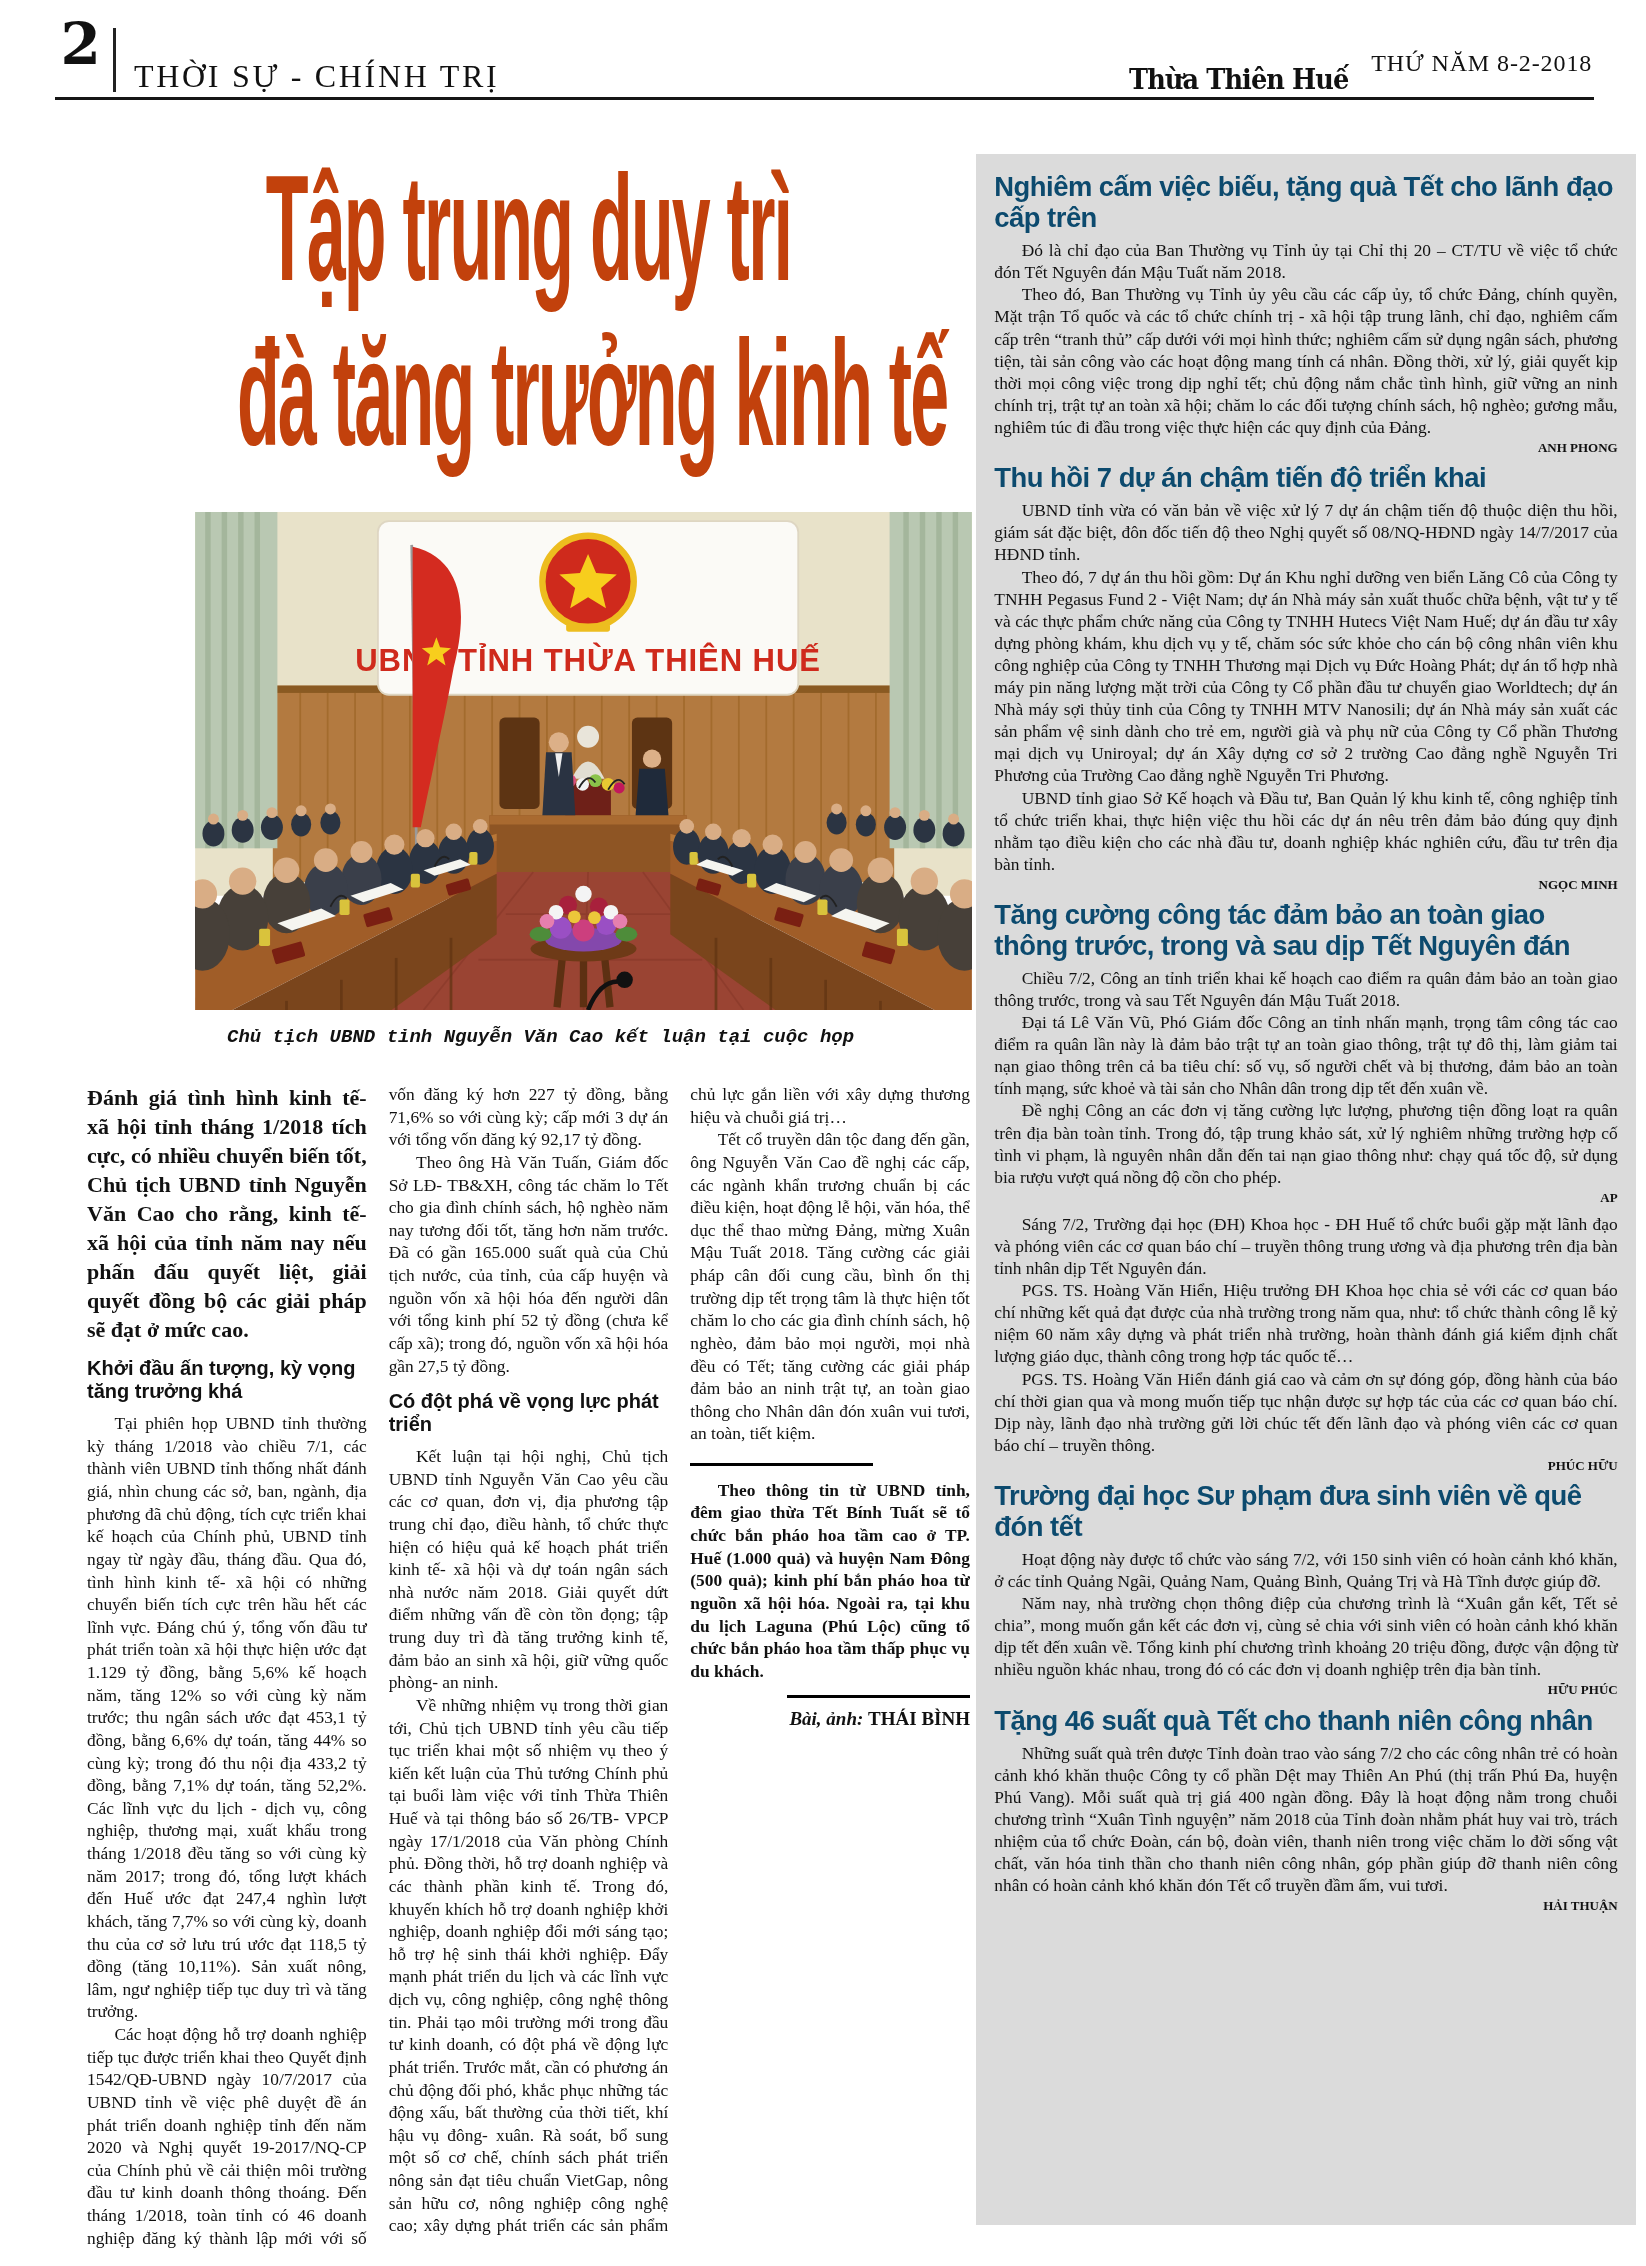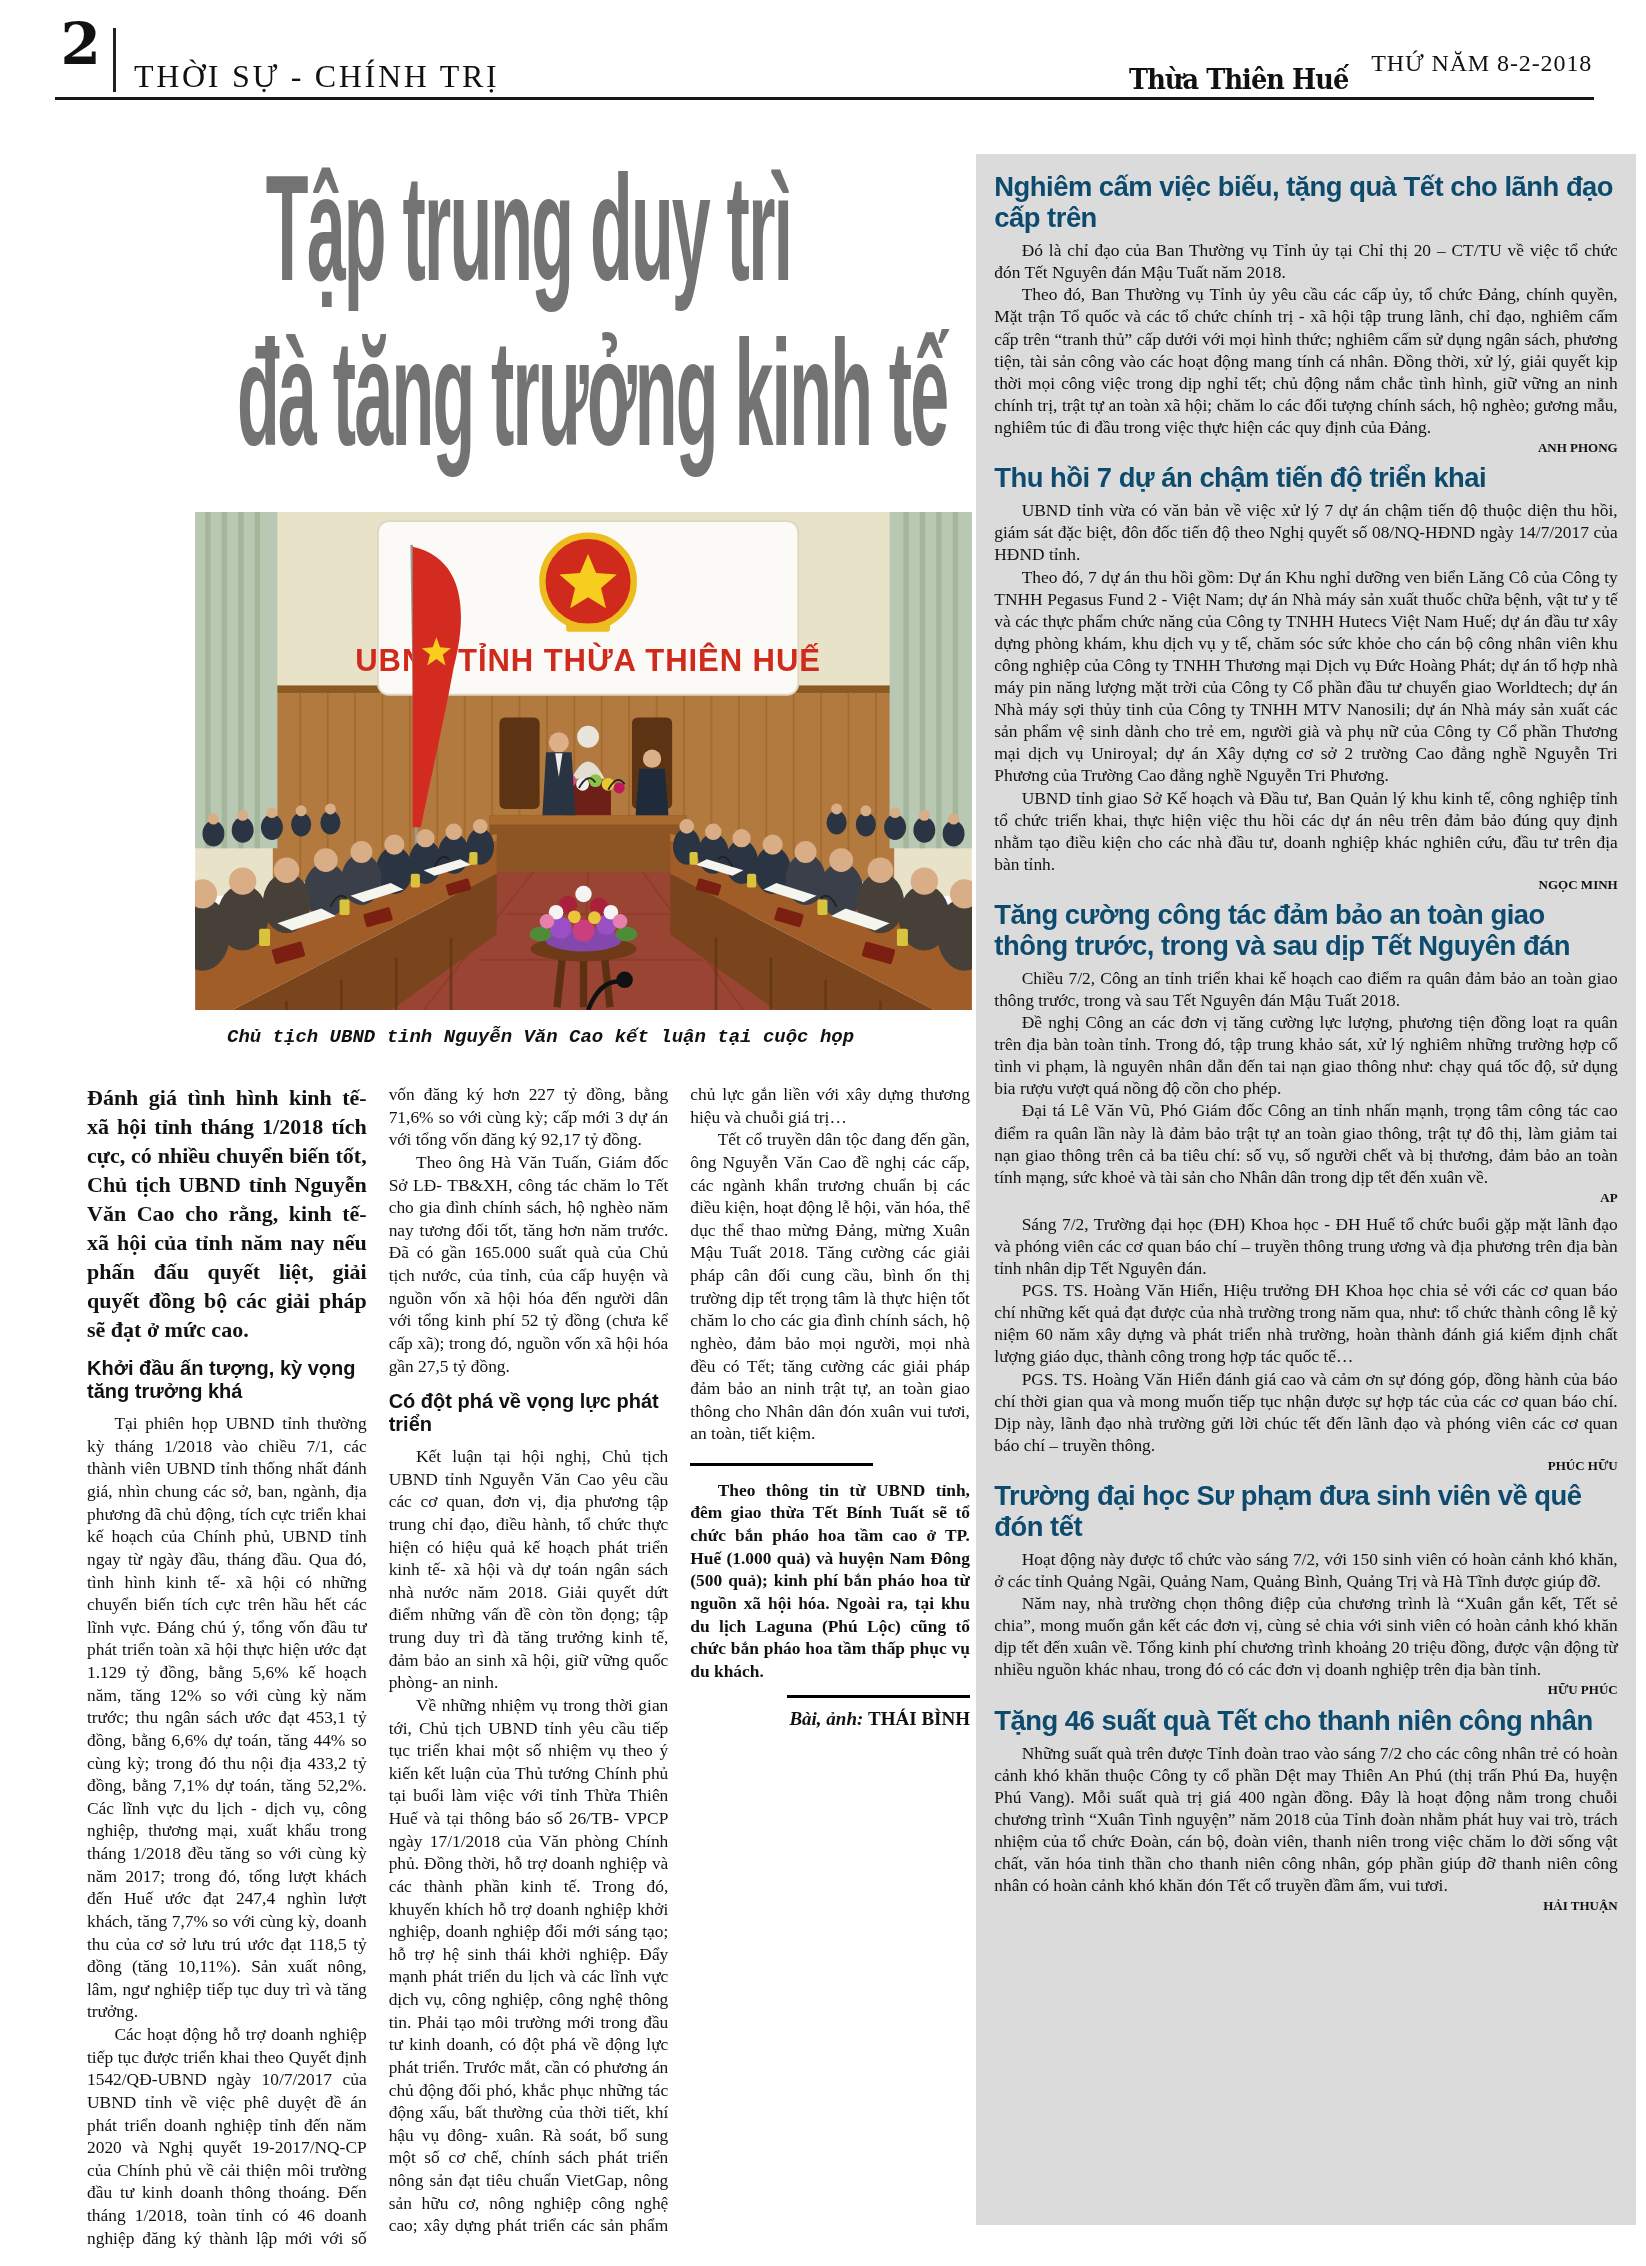--- a/index.html
+++ b/index.html
@@ -10,21 +10,21 @@
   
   .header{position:absolute;left:55px;top:24px;right:53px;height:73px;}
   .page-num{position:absolute;left:5.5px;top:-9.1px;font-family:"DejaVu Serif",serif;font-size:58px;font-weight:bold;line-height:1;}
   .vbar{position:absolute;left:58px;top:3.7px;width:2.7px;height:64px;background:#222;}
   .section-title{position:absolute;left:79px;bottom:1.8px;font-size:32px;letter-spacing:2.7px;font-family:"Liberation Serif",serif;text-align:center;}
   .masthead{position:absolute;left:1074px;bottom:1.8px;font-family:"DejaVu Serif",serif;font-weight:bold;font-size:25.6px;letter-spacing:-0.9px;transform:scaleY(1.08);transform-origin:bottom left;}
   .issue-date{position:absolute;right:1.8px;bottom:20px;font-size:24px;letter-spacing:0.9px;}
   .header-rule{position:absolute;left:55px;right:53px;top:97px;height:2.7px;background:#161616;}
   
   .main{position:absolute;left:87px;top:128px;width:883px;height:2139px;}
-  .headline{padding-top:12.8px;text-align:center;font-family:"Liberation Sans",sans-serif;font-weight:bold;color:#737373;}
+  .headline{padding-top:12.8px;text-align:center;font-family:"Liberation Sans",sans-serif;font-weight:bold;color:#c2410c;}
   .headline .hl{display:block;font-size:106px;line-height:137px;height:137px;white-space:nowrap;letter-spacing:-2.7px;transform:scale(0.66,1.42);transform-origin:50% 50%;}
   .headline .hl+.hl{margin-top:27.4px;}
   .photo{position:absolute;left:108px;top:384px;width:777px;height:498px;}
   .caption{position:absolute;left:108px;top:898px;width:777px;padding-left:32px;box-sizing:border-box;font-size:19px;font-style:italic;font-weight:bold;font-family:Liberation Mono, monospace;}
   .columns{
     position:absolute;left:0;top:955px;width:883px;height:1170px;
     column-count:3;column-gap:22px;column-fill:auto;
     font-size:17.4px;line-height:1.3;text-align:justify;overflow:hidden;
   }
   .lead{font-weight:bold;font-size:22px;line-height:1.32;margin:0 0 12.8px;}
@@ -384,22 +384,22 @@
     <h2 class="s-head">Thu hồi 7 dự án chậm tiến độ triển khai</h2>
     <p>UBND tỉnh vừa có văn bản về việc xử lý 7 dự án chậm tiến độ thuộc diện thu hồi, giám sát đặc biệt, đôn đốc tiến độ theo Nghị quyết số 08/NQ-HĐND ngày 14/7/2017 của HĐND tỉnh.</p>
     <p>Theo đó, 7 dự án thu hồi gồm: Dự án Khu nghỉ dưỡng ven biển Lăng Cô của Công ty TNHH Pegasus Fund 2 - Việt Nam; dự án Nhà máy sản xuất thuốc chữa bệnh, vật tư y tế và các thực phẩm chức năng của Công ty TNHH Hutecs Việt Nam Huế; dự án đầu tư xây dựng phòng khám, khu dịch vụ y tế, chăm sóc sức khỏe cho cán bộ công nhân viên khu công nghiệp của Công ty TNHH Thương mại Dịch vụ Đức Hoàng Phát; dự án tổ hợp nhà máy pin năng lượng mặt trời của Công ty Cổ phần đầu tư chuyển giao Worldtech; dự án Nhà máy sợi thủy tinh của Công ty TNHH MTV Nanosili; dự án Nhà máy sản xuất các sản phẩm vệ sinh dành cho trẻ em, người già và phụ nữ của Công ty Cổ phần Thương mại dịch vụ Uniroyal; dự án Xây dựng cơ sở 2 trường Cao đẳng nghề Nguyễn Tri Phương của Trường Cao đẳng nghề Nguyễn Tri Phương.</p>
     <p>UBND tỉnh giao Sở Kế hoạch và Đầu tư, Ban Quản lý khu kinh tế, công nghiệp tỉnh tổ chức triển khai, thực hiện việc thu hồi các dự án nêu trên đảm bảo đúng quy định nhằm tạo điều kiện cho các nhà đầu tư, doanh nghiệp khác nghiên cứu, đầu tư trên địa bàn tỉnh.</p>
     <div class="s-author">NGỌC MINH</div>
   </div>
 
   <div class="s-art">
     <h2 class="s-head">Tăng cường công tác đảm bảo an toàn giao thông trước, trong và sau dịp Tết Nguyên đán</h2>
     <p>Chiều 7/2, Công an tỉnh triển khai kế hoạch cao điểm ra quân đảm bảo an toàn giao thông trước, trong và sau Tết Nguyên đán Mậu Tuất 2018.</p>
+    <p>Đại tá Lê Văn Vũ, Phó Giám đốc Công an tỉnh nhấn mạnh, trọng tâm công tác cao điểm ra quân lần này là đảm bảo trật tự an toàn giao thông, trật tự đô thị, làm giảm tai nạn giao thông trên cả ba tiêu chí: số vụ, số người chết và bị thương, đảm bảo an toàn tính mạng, sức khoẻ và tài sản cho Nhân dân trong dịp tết đến xuân về.</p>
     <p>Đề nghị Công an các đơn vị tăng cường lực lượng, phương tiện đồng loạt ra quân trên địa bàn toàn tỉnh. Trong đó, tập trung khảo sát, xử lý nghiêm những trường hợp cố tình vi phạm, là nguyên nhân dẫn đến tai nạn giao thông như: chạy quá tốc độ, sử dụng bia rượu vượt quá nồng độ cồn cho phép.</p>
-    <p>Đại tá Lê Văn Vũ, Phó Giám đốc Công an tỉnh nhấn mạnh, trọng tâm công tác cao điểm ra quân lần này là đảm bảo trật tự an toàn giao thông, trật tự đô thị, làm giảm tai nạn giao thông trên cả ba tiêu chí: số vụ, số người chết và bị thương, đảm bảo an toàn tính mạng, sức khoẻ và tài sản cho Nhân dân trong dịp tết đến xuân về.</p>
     <div class="s-author">AP</div>
   </div>
 
   <div class="s-art">
     <p>Sáng 7/2, Trường đại học (ĐH) Khoa học - ĐH Huế tổ chức buổi gặp mặt lãnh đạo và phóng viên các cơ quan báo chí – truyền thông trung ương và địa phương trên địa bàn tỉnh nhân dịp Tết Nguyên đán.</p>
     <p>PGS. TS. Hoàng Văn Hiển, Hiệu trưởng ĐH Khoa học chia sẻ với các cơ quan báo chí những kết quả đạt được của nhà trường trong năm qua, như: tổ chức thành công lễ kỷ niệm 60 năm xây dựng và phát triển nhà trường, hoàn thành đánh giá kiểm định chất lượng giáo dục, thành công trong hợp tác quốc tế…</p>
     <p>PGS. TS. Hoàng Văn Hiển đánh giá cao và cảm ơn sự đóng góp, đồng hành của báo chí thời gian qua và mong muốn tiếp tục nhận được sự hợp tác của các cơ quan báo chí. Dịp này, lãnh đạo nhà trường gửi lời chúc tết đến lãnh đạo và phóng viên các cơ quan báo chí – truyền thông.</p>
     <div class="s-author">PHÚC HỮU</div>
   </div>
 

